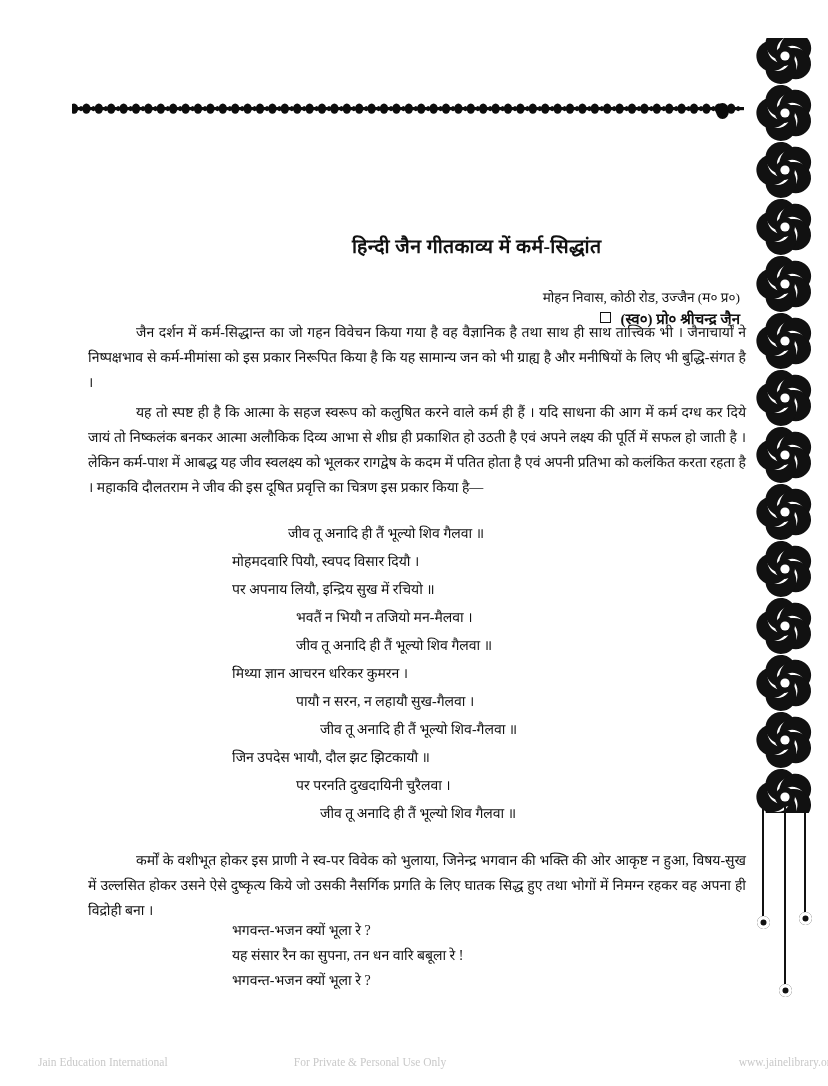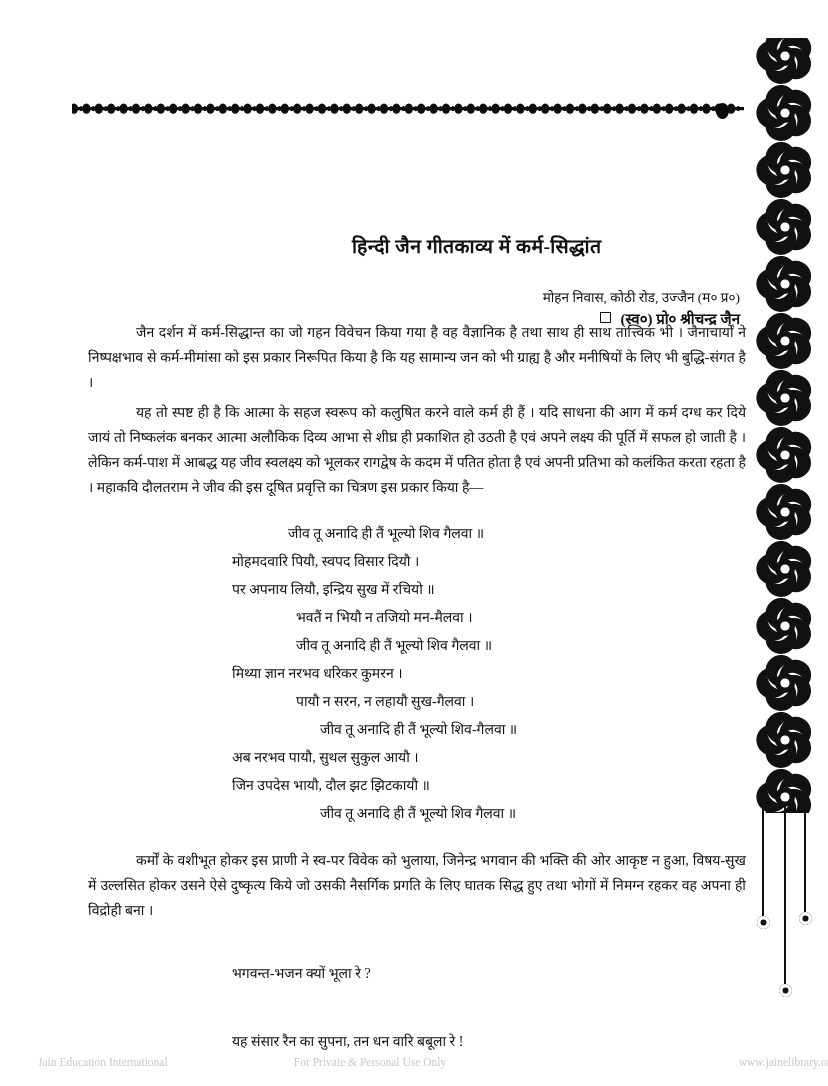--- a/index.html
+++ b/index.html
@@ -157,21 +157,20 @@
     position: absolute;
     left: 88px;
     top: 918px;
     width: 658px;
   }
   .cline {
     font-size: 14px;
     line-height: 25px;
     white-space: nowrap;
     padding-left: 144px;
-    margin-top: 43px;
   }
 
   
   .footer {
     position: absolute;
     left: 0;
     top: 1056px;
     width: 828px;
     height: 20px;
     font-family: Liberation Serif, serif;
@@ -768,25 +767,25 @@
 
     <div class="para p1">जैन दर्शन में कर्म-सिद्धान्त का जो गहन विवेचन किया गया है वह वैज्ञानिक है तथा साथ ही साथ तात्त्विक भी । जैनाचार्यों ने निष्पक्षभाव से कर्म-मीमांसा को इस प्रकार निरूपित किया है कि यह सामान्य जन को भी ग्राह्य है और मनीषियों के लिए भी बुद्धि-संगत है ।</div>
     <div class="para p2">यह तो स्पष्ट ही है कि आत्मा के सहज स्वरूप को कलुषित करने वाले कर्म ही हैं । यदि साधना की आग में कर्म दग्ध कर दिये जायं तो निष्कलंक बनकर आत्मा अलौकिक दिव्य आभा से शीघ्र ही प्रकाशित हो उठती है एवं अपने लक्ष्य की पूर्ति में सफल हो जाती है । लेकिन कर्म-पाश में आबद्ध यह जीव स्वलक्ष्य को भूलकर रागद्वेष के कदम में पतित होता है एवं अपनी प्रतिभा को कलंकित करता रहता है । महाकवि दौलतराम ने जीव की इस दूषित प्रवृत्ति का चित्रण इस प्रकार किया है—</div>
 
     <div class="verse" id="verse-block">
         <div class="vline ind-a">जीव तू अनादि ही तैं भूल्यो शिव गैलवा ॥</div>
         <div class="vline ind-b">मोहमदवारि पियौ, स्वपद विसार दियौ ।</div>
         <div class="vline ind-b">पर अपनाय लियौ, इन्द्रिय सुख में रचियो ॥</div>
         <div class="vline ind-c">भवतैं न भियौ न तजियो मन-मैलवा ।</div>
         <div class="vline ind-c">जीव तू अनादि ही तैं भूल्यो शिव गैलवा ॥</div>
-        <div class="vline ind-b">मिथ्या ज्ञान नरभव धरिकर कुमरन ।</div>
+        <div class="vline ind-b">मिथ्या ज्ञान आचरन धरिकर कुमरन ।</div>
         <div class="vline ind-c">पायौ न सरन, न लहायौ सुख-गैलवा ।</div>
         <div class="vline ind-d">जीव तू अनादि ही तैं भूल्यो शिव-गैलवा ॥</div>
-        <div class="vline ind-b">अब नरभव पायौ, सुथल सुकुल आयौ ।</div>
         <div class="vline ind-b">जिन उपदेस भायौ, दौल झट झिटकायौ ॥</div>
+        <div class="vline ind-c">पर परनति दुखदायिनी चुरैलवा ।</div>
         <div class="vline ind-d">जीव तू अनादि ही तैं भूल्यो शिव गैलवा ॥</div>
       </div>
 
     <div class="para p3">कर्मों के वशीभूत होकर इस प्राणी ने स्व-पर विवेक को भुलाया, जिनेन्द्र भगवान की भक्ति की ओर आकृष्ट न हुआ, विषय-सुख में उल्लसित होकर उसने ऐसे दुष्कृत्य किये जो उसकी नैसर्गिक प्रगति के लिए घातक सिद्ध हुए तथा भोगों में निमग्न रहकर वह अपना ही विद्रोही बना ।</div>
 
     <div class="closing" id="closing-block">
         <div class="cline">भगवन्त-भजन क्यों भूला रे ?</div>
         <div class="cline">यह संसार रैन का सुपना, तन धन वारि बबूला रे !</div>
         <div class="cline">भगवन्त-भजन क्यों भूला रे ?</div>
       </div>

